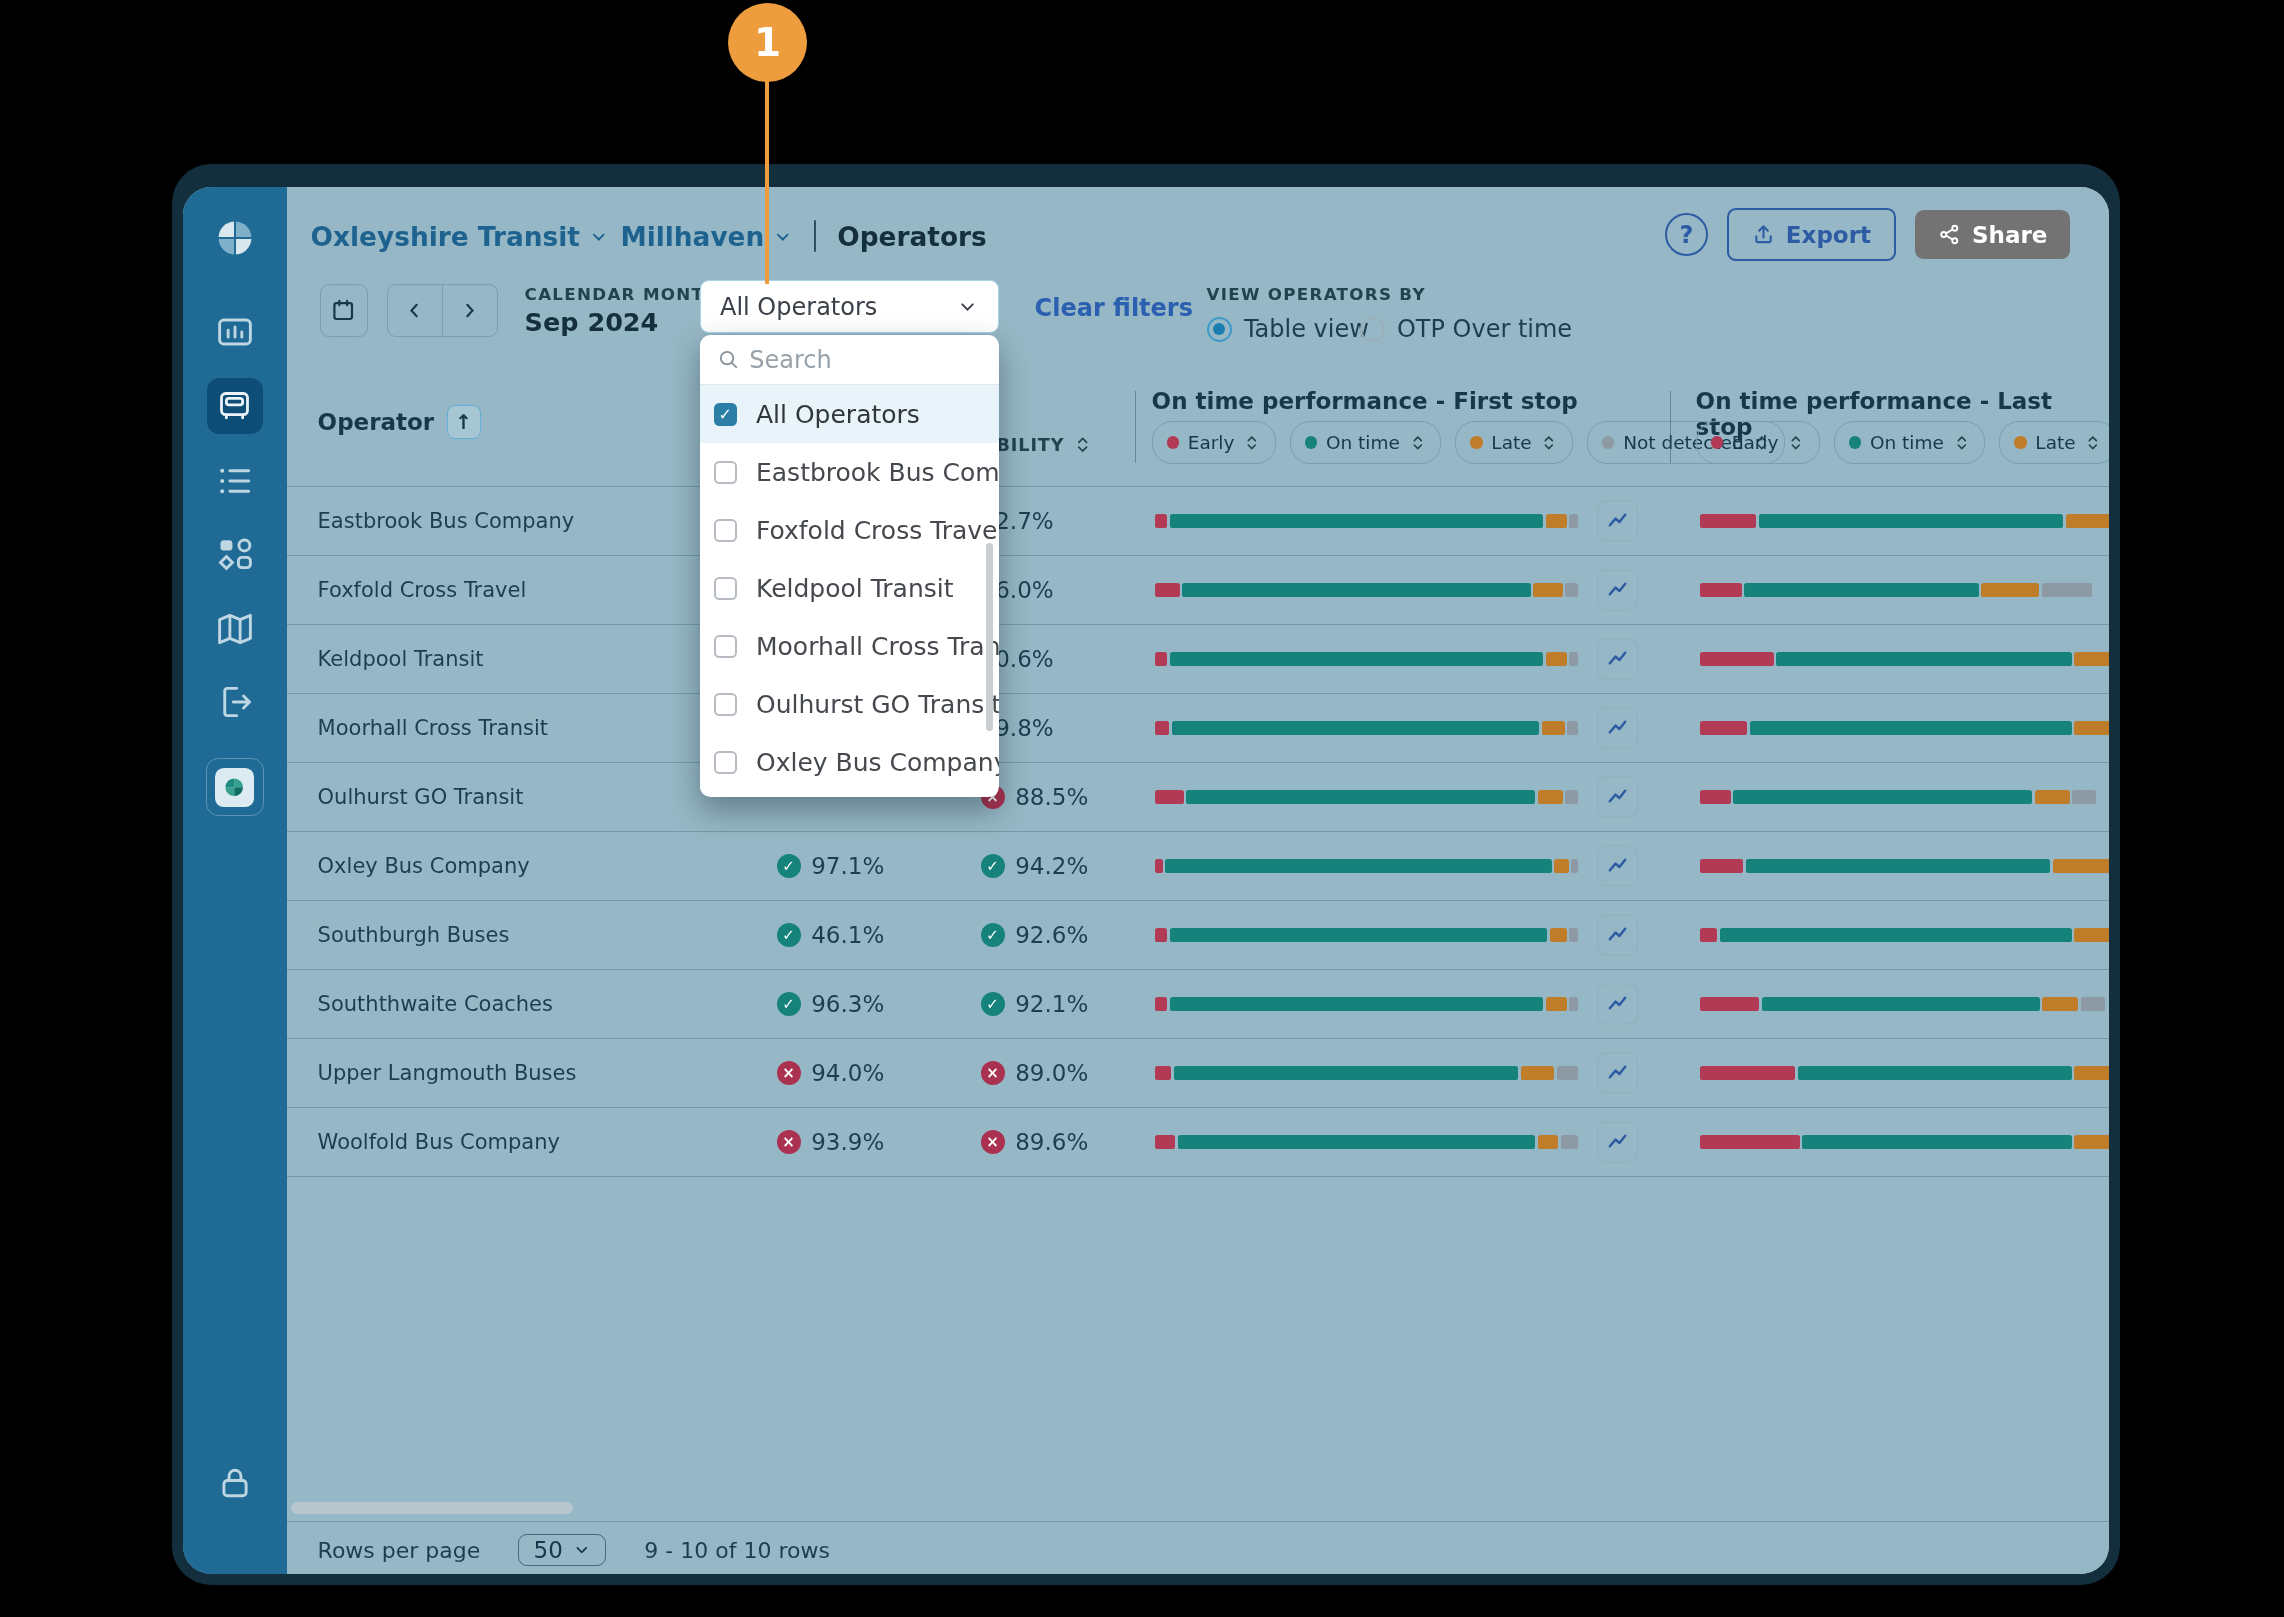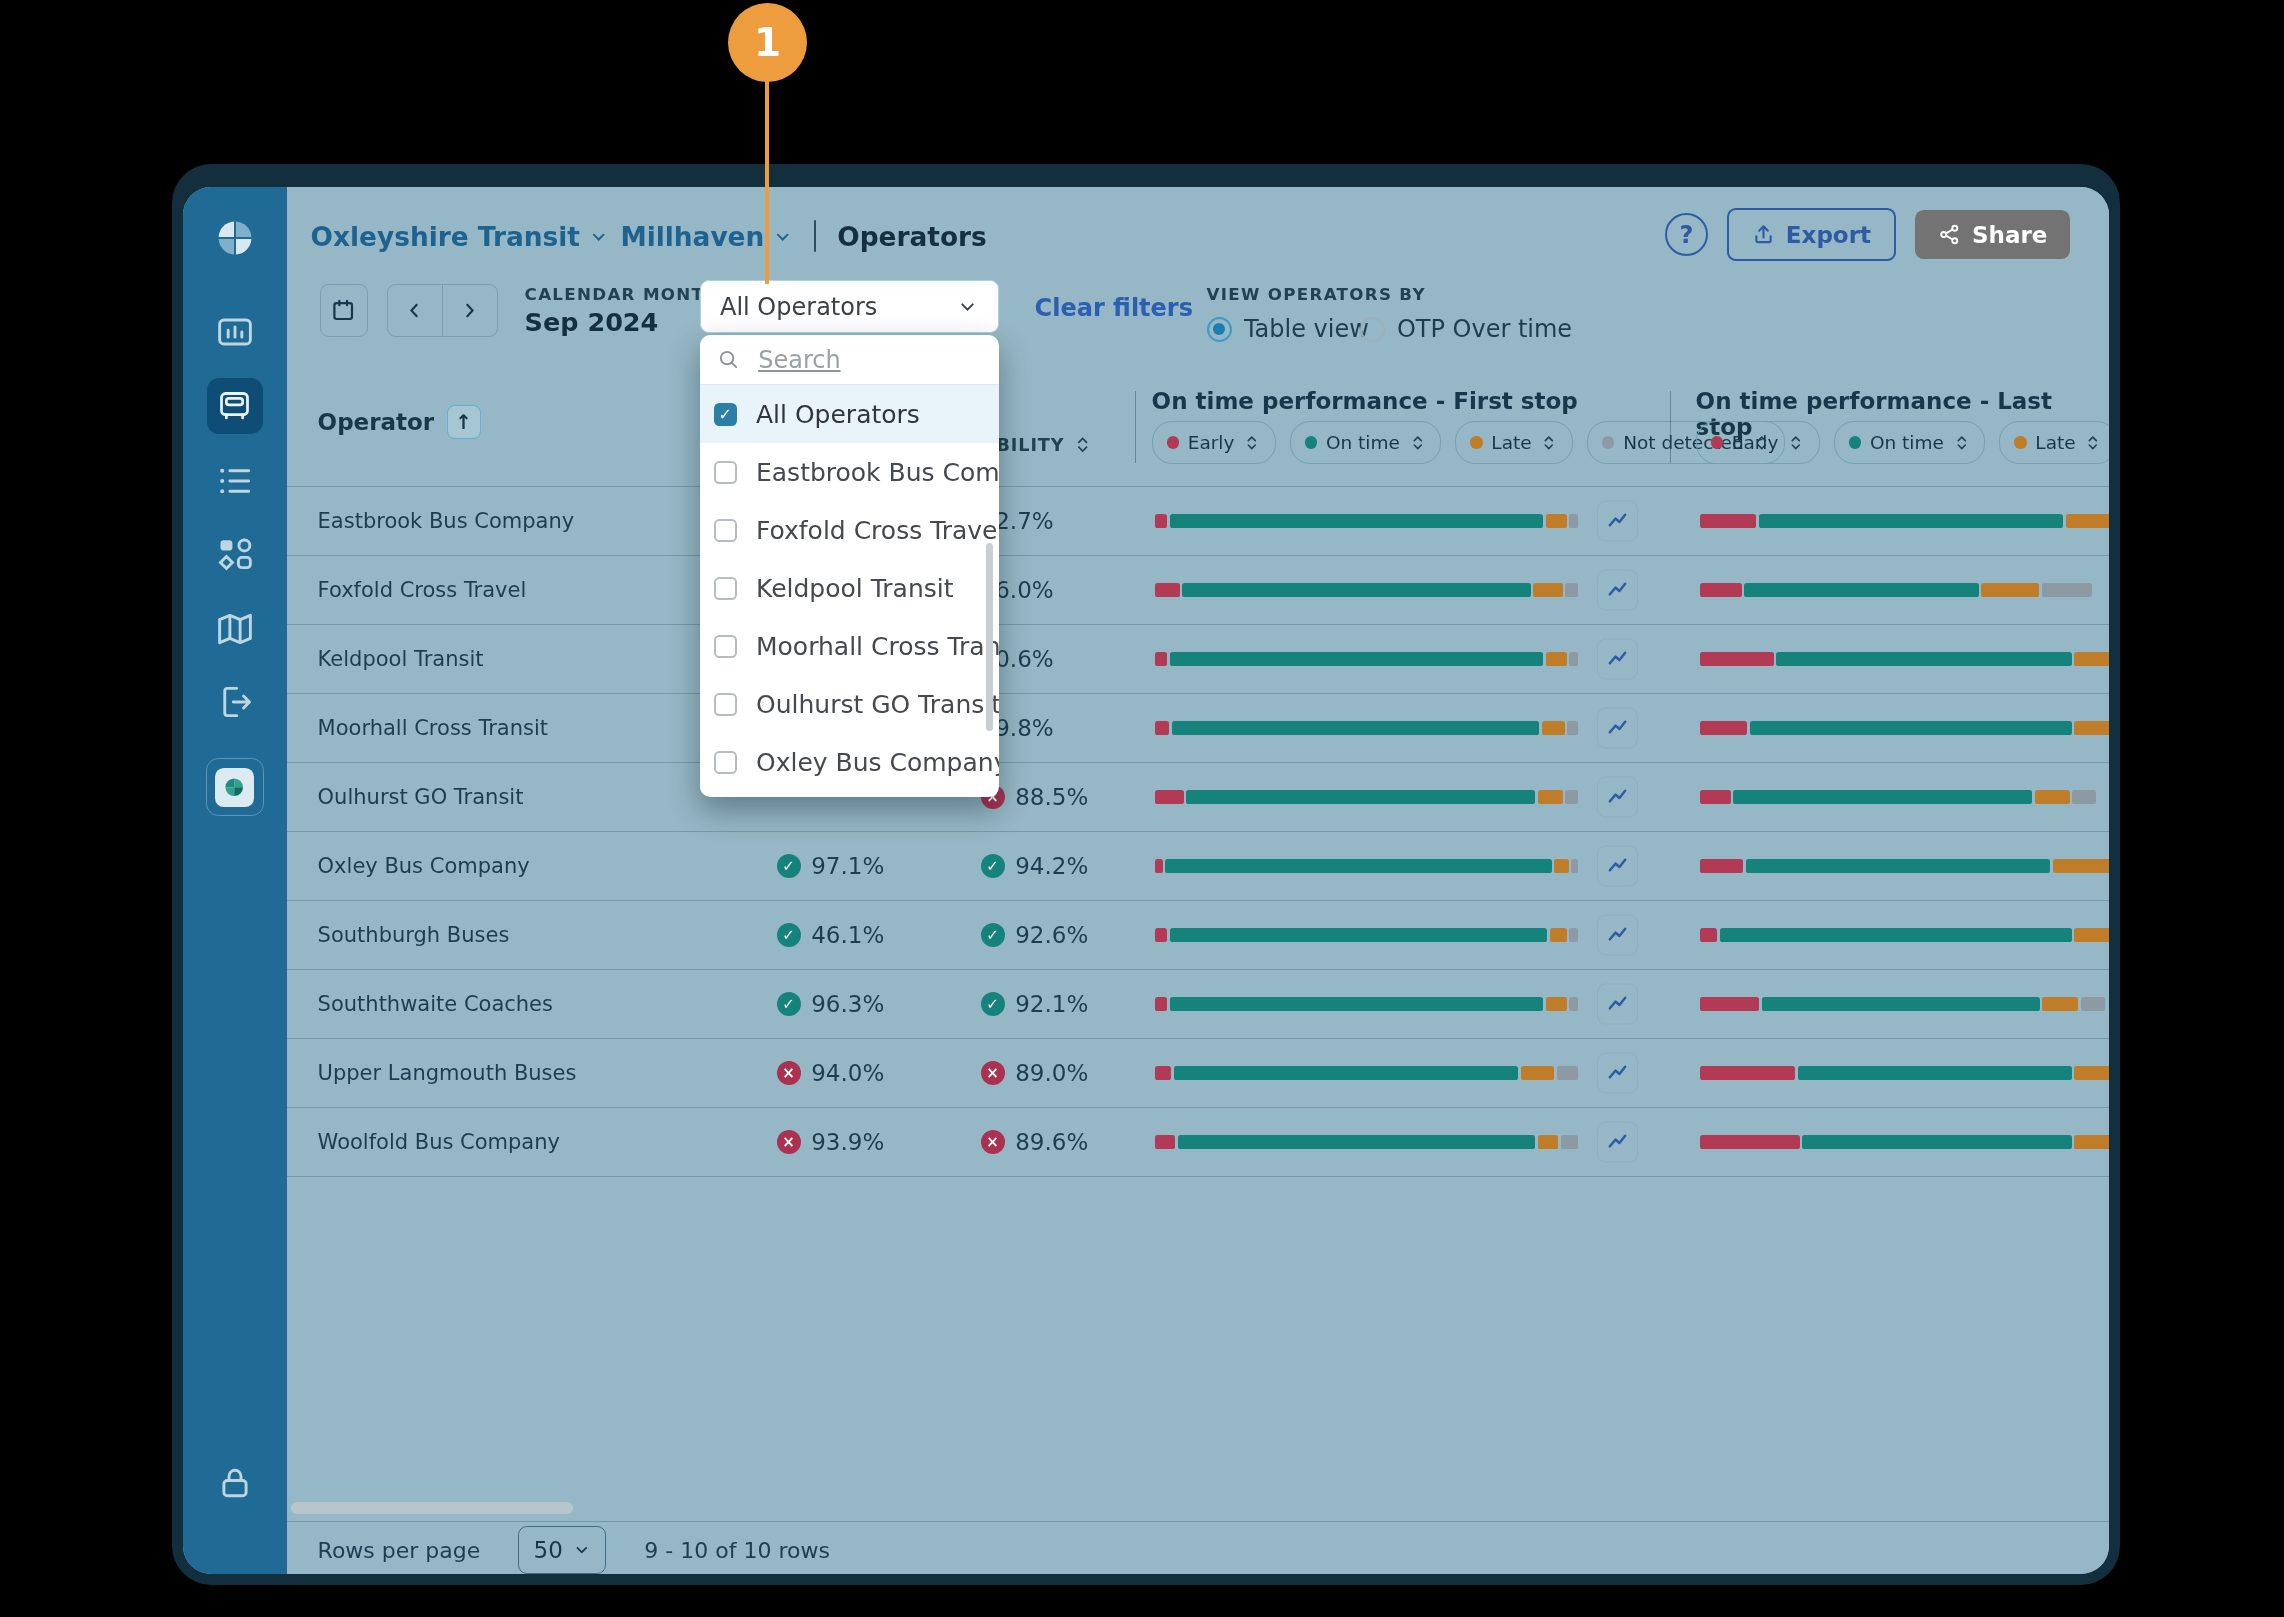--- a/index.html
+++ b/index.html
@@ -54,34 +54,34 @@
   .rows::before{content:"";position:absolute;left:0;right:0;top:0;border-top:1.8px solid rgba(34,74,94,.28);}
   .cell{position:absolute;top:50%;transform:translateY(-50%);display:flex;align-items:center;gap:10.6px;}
   .op-name{left:31px;font-size:21px;color:#1c3e50;}
   .pct{font-size:23px;color:#1c3e50;}
   .status{width:24px;height:24px;border-radius:50%;color:#fff;display:flex;align-items:center;justify-content:center;font-size:15px;font-weight:700;flex:none;}
   .bar{position:absolute;top:50%;transform:translateY(-50%);height:14px;display:flex;gap:2.6px;}
   .seg{border-radius:2.6px;min-width:3.5px;}
   .chart-btn{position:absolute;left:1310px;top:50%;transform:translateY(-50%);width:39px;height:39px;border:1.8px solid #8fafbe;border-radius:8.8px;display:flex;align-items:center;justify-content:center;color:#2e5ca4;}
   
   .menu{position:absolute;left:413px;top:148px;width:299px;height:462px;background:#fff;border-radius:10.6px;box-shadow:0 12.3px 30px rgba(8,28,40,.38);z-index:30;overflow:hidden;}
-  .search-row{height:49px;display:flex;align-items:center;gap:16px;padding:0 17.6px;border-bottom:1.8px solid #e3e7ea;color:#8a949c;text-decoration:underline;}
+  .search-row{height:49px;display:flex;align-items:center;gap:7px;padding:0 17.6px;border-bottom:1.8px solid #e3e7ea;color:#8a949c;}
   .search-input{border:none;outline:none;font-size:24px;color:#3b4148;width:211px;font-family:inherit;background:transparent;}
   .search-input::placeholder{color:#98a1a8;}
   .mitem{height:58px;display:flex;align-items:center;gap:19.4px;padding:0 14px;font-size:25px;color:#45494e;white-space:nowrap;overflow:hidden;}
   .mitem.checked{background:#e9f4fa;color:#30363c;}
   .cb{width:23px;height:23px;border-radius:5.3px;box-sizing:border-box;flex:none;display:flex;align-items:center;justify-content:center;}
   .cb.on{background:#2b7fa7;color:#fff;font-size:16px;font-weight:700;}
   .cb.off{border:2.2px solid #b6bcc1;background:#fff;}
   .menu-scroll{position:absolute;right:5.3px;top:208px;width:7px;height:188px;border-radius:3.5px;background:#c9ced2;}
   
   .scroll-thumb{position:absolute;left:4.4px;top:1315px;width:282px;height:12.3px;border-radius:6.2px;background:#b7c5cc;}
   .footer-div{position:absolute;left:0;right:0;top:1334px;border-top:1.8px solid rgba(34,74,94,.28);}
   .footer{position:absolute;left:31px;top:1339px;height:48px;display:flex;align-items:center;gap:38px;font-size:22px;color:#1c3e50;}
-  .select{height:48px;width:88px;border:1.8px solid #3f6a82;border-radius:8.8px;display:flex;align-items:center;justify-content:center;gap:10.6px;font-size:23px;color:#16384a;box-sizing:border-box;}
+  .select{height:32px;width:88px;border:1.8px solid #3f6a82;border-radius:8.8px;display:flex;align-items:center;justify-content:center;gap:10.6px;font-size:23px;color:#16384a;box-sizing:border-box;}
   
   .callout-line{position:absolute;left:765px;top:53px;width:4.4px;height:231px;background:#ed9d3e;z-index:40;}
   .callout-circle{position:absolute;left:728px;top:2.6px;width:79px;height:79px;border-radius:50%;background:#ed9d3e;color:#fff;display:flex;align-items:center;justify-content:center;font-size:39px;font-weight:700;z-index:41;}
   svg{display:block;}
 </style>
 </head>
 <body>
 
 <div class="canvas">
   <div class="window">

